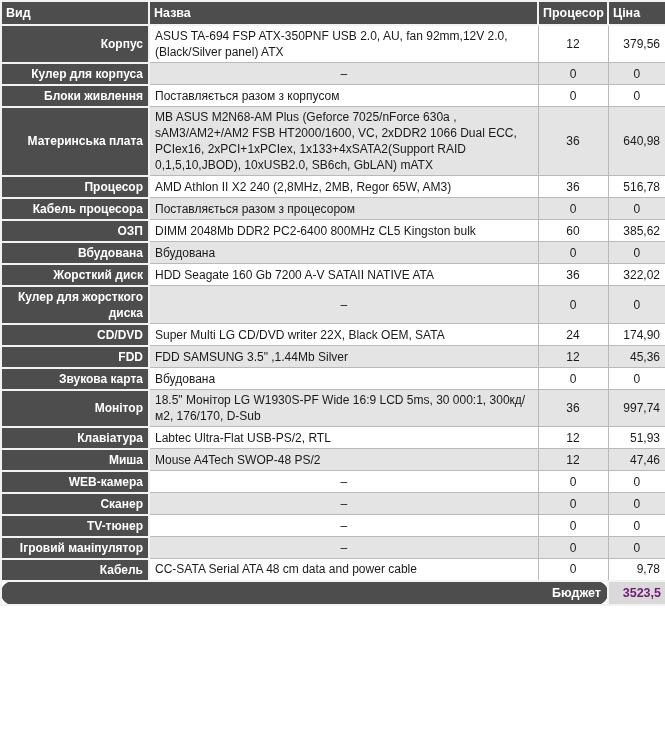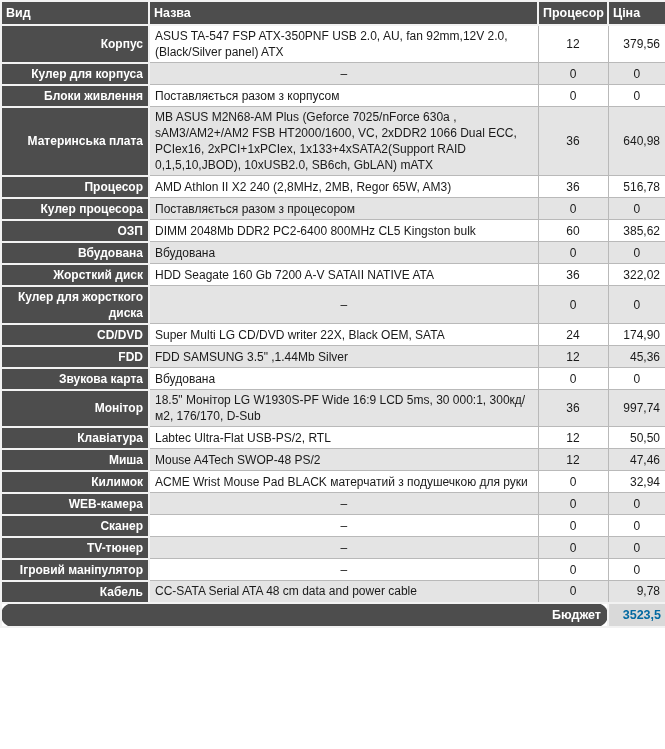--- a/index.html
+++ b/index.html
@@ -75,21 +75,21 @@
     text-align:right;
     font-size:12.5px;
     padding:3px 6px 3px 4px;
     border-radius:12px;
   }
   tfoot td.budget-value{
     background:var(--footer-value-bg);
     border:2px solid var(--cell-separator);
     font-weight:700;
     text-align:right;
-    color:#0369a1;
+    color:#701a75;
     font-size:12.5px;
     padding:3px 4px;
     vertical-align:middle;
   }
 </style>
 </head>
 <body>
 
 <div class="sheet">
   <table class="parts">
@@ -103,21 +103,21 @@
       <tr>
         <th>Вид</th>
         <th>Назва</th>
         <th>Процесор</th>
         <th>Ціна</th>
       </tr>
     </thead>
     <tbody>
         <tr>
           <th scope="row" class="col-type">Корпус</th>
-          <td class="col-name">ASUS TA-547 FSP ATX-350PNF USB 2.0, AU, fan 92mm,12V 2.0, (Black/Silver panel) ATX</td>
+          <td class="col-name">ASUS TA-694 FSP ATX-350PNF USB 2.0, AU, fan 92mm,12V 2.0, (Black/Silver panel) ATX</td>
           <td class="col-warranty">12</td>
           <td class="col-price">379,56</td>
         </tr>
         <tr>
           <th scope="row" class="col-type">Кулер для корпуса</th>
           <td class="col-name center">–</td>
           <td class="col-warranty">0</td>
           <td class="col-price center">0</td>
         </tr>
         <tr>
@@ -132,21 +132,21 @@
           <td class="col-warranty">36</td>
           <td class="col-price">640,98</td>
         </tr>
         <tr>
           <th scope="row" class="col-type">Процесор</th>
           <td class="col-name">AMD Athlon II  X2 240  (2,8MHz, 2MB, Regor 65W, AM3)</td>
           <td class="col-warranty">36</td>
           <td class="col-price">516,78</td>
         </tr>
         <tr>
-          <th scope="row" class="col-type">Кулер процесора</th>
+          <th scope="row" class="col-type">Кабель процесора</th>
           <td class="col-name">Поставляється разом з процесором</td>
           <td class="col-warranty">0</td>
           <td class="col-price center">0</td>
         </tr>
         <tr>
           <th scope="row" class="col-type">ОЗП</th>
           <td class="col-name">DIMM 2048Mb DDR2 PC2-6400 800MHz CL5 Kingston bulk</td>
           <td class="col-warranty">60</td>
           <td class="col-price">385,62</td>
         </tr>
@@ -189,33 +189,27 @@
         <tr>
           <th scope="row" class="col-type">Монітор</th>
           <td class="col-name">18.5" Монітор LG W1930S-PF Wide 16:9 LCD 5ms, 30 000:1, 300кд/м2, 176/170, D-Sub</td>
           <td class="col-warranty">36</td>
           <td class="col-price">997,74</td>
         </tr>
         <tr>
           <th scope="row" class="col-type">Клавіатура</th>
           <td class="col-name">Labtec Ultra-Flat USB-PS/2, RTL</td>
           <td class="col-warranty">12</td>
-          <td class="col-price">50,50</td>
+          <td class="col-price">51,93</td>
         </tr>
         <tr>
           <th scope="row" class="col-type">Миша</th>
           <td class="col-name">Mouse A4Tech SWOP-48 PS/2</td>
           <td class="col-warranty">12</td>
           <td class="col-price">47,46</td>
-        </tr>
-        <tr>
-          <th scope="row" class="col-type">Килимок</th>
-          <td class="col-name">ACME Wrist Mouse Pad BLACK матерчатий з подушечкою для руки</td>
-          <td class="col-warranty">0</td>
-          <td class="col-price">32,94</td>
         </tr>
         <tr>
           <th scope="row" class="col-type">WEB-камера</th>
           <td class="col-name center">–</td>
           <td class="col-warranty">0</td>
           <td class="col-price center">0</td>
         </tr>
         <tr>
           <th scope="row" class="col-type">Сканер</th>
           <td class="col-name center">–</td>

